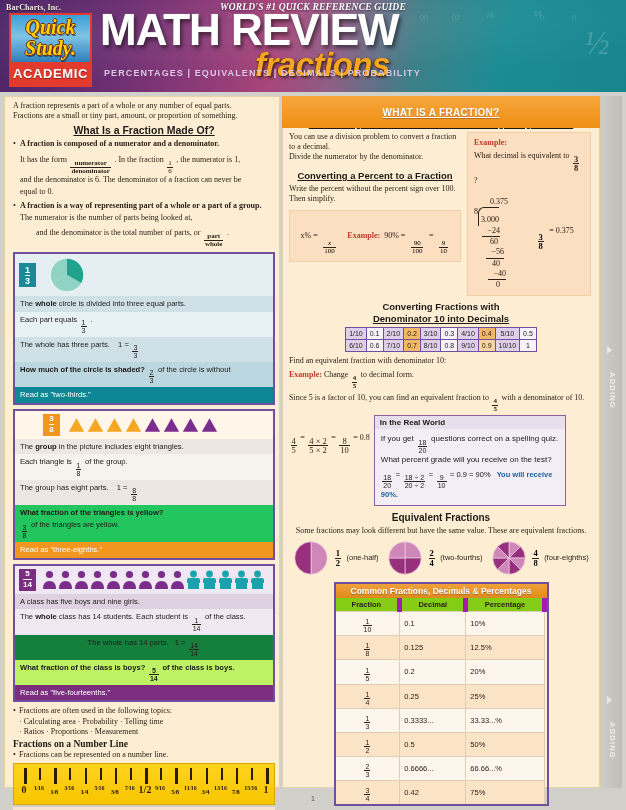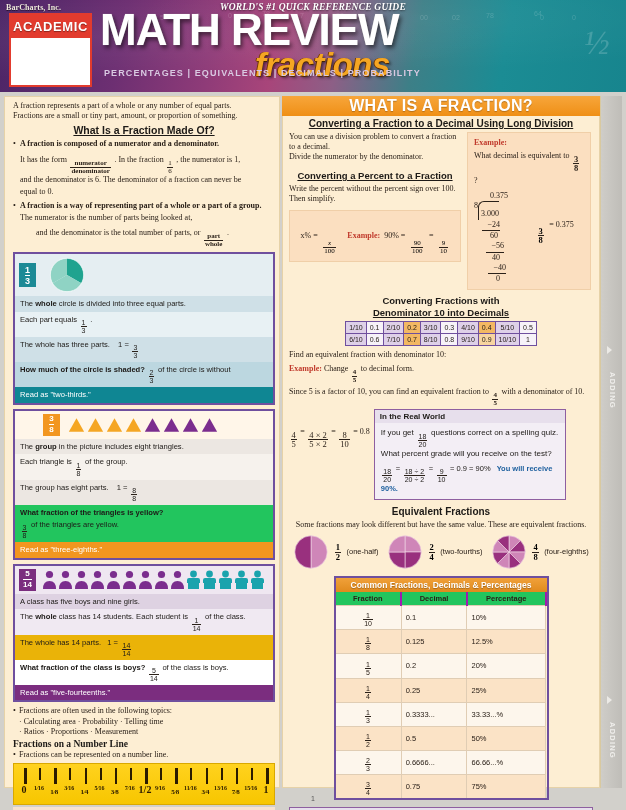--- a/index.html
+++ b/index.html
@@ -102,26 +102,27 @@
     position:absolute; left:-21px; width:64px; text-align:center;
     color:#f0efec; font-family:"Liberation Sans",sans-serif; font-weight:bold;
     font-size:7.5px; letter-spacing:1.2px;
     transform:rotate(90deg); transform-origin:center;
   }
   .tab-arrow{
     position:absolute; left:6px; width:0;height:0;
     border-left:5px solid #eceae6; border-top:4px solid transparent; border-bottom:4px solid transparent;
   }
   .banner{
-    position:absolute; left:282px; top:96px; width:318px; height:20px;
+    position:absolute; left:282px; top:96px; width:318px; height:32px;
     background:linear-gradient(180deg,#f7a63b,#ef8f16);
     color:#fff; font-family:"Liberation Sans",sans-serif; font-weight:bold;
-    font-size:16px; letter-spacing:.3px;
+    font-size:10px; letter-spacing:.3px;
     display:flex; align-items:center; justify-content:center;
     text-shadow:0 1px 1px rgba(0,0,0,.25);
+    text-decoration:underline;
   }
   .txt{ font-family:"Liberation Serif",serif; font-size:8px; color:#2b2119; line-height:1.28; }
   .b{ font-weight:bold; }
   h2.sec{
     font-family:"Liberation Sans",sans-serif; font-size:10.5px; font-weight:bold;
     color:#1d1a17; text-align:center; text-decoration:underline; margin:3px 0 3px;
   }
   h3.sec2{
     font-family:"Liberation Serif",serif; font-size:9.5px; font-weight:bold;
     color:#1d1a17; margin:2px 0 1px;
@@ -155,21 +156,21 @@
   .bx-or .pic{ background:#fff6e9; }
   .bx-or .badge{ background:#f2961f; }
   .bx-or .r1{ background:#ece7e2;} .bx-or .r2{ background:#f6f2ed;}
   .bx-or .r3{ background:#ece7e2;} .bx-or .r4{ background:#22c55e;}
   .bx-or .read{ background:#f2961f;}
   
   .bx-pu{ border-color:#6f4f9e; }
   .bx-pu .pic{ background:#efe7f1; }
   .bx-pu .badge{ background:#7b2d7f; }
   .bx-pu .r1{ background:#ded2e2;} .bx-pu .r2{ background:#f0e9f2;}
-  .bx-pu .r3{ background:#eab308;} .bx-pu .r4{ background:#ffffff;}
+  .bx-pu .r3{ background:#15803d;text-align:center;} .bx-pu .r4{ background:#bef264;font-weight:bold;}
   .bx-pu .read{ background:#7b2d7f;}
   .numline{
     position:relative; height:42px; background:linear-gradient(180deg,#ffd21e,#f7c600);
     border:1px solid #d9a800; margin:3px 0 2px;
   }
   .tick{ position:absolute; top:4px; width:2px; background:#2b1b00; }
   .nlab{ position:absolute; top:22px; font-family:"Liberation Serif",serif; font-weight:bold; color:#2b1b00; transform:translateX(-50%); white-space:nowrap;}
   .divbox{ background:#f7e2cf; padding:5px 6px; margin-top:2px; }
   .red{ color:#c0392b; font-weight:bold; }
   
@@ -178,21 +179,21 @@
   .tbl10{ border-collapse:collapse; margin:0 auto; }
   .tbl10 td{ border:1px solid #6f4f9e; font-family:"Liberation Sans",sans-serif; font-size:7px; text-align:center; padding:2px 3px; color:#231c15;}
   .c-lav{ background:#ded0e8;} .c-wh{ background:#f7f2f8;} .c-or{ background:#f3b863;} .c-ltor{ background:#f7d4a0;}
   .rw{ border:1.5px solid #8e5fa0; background:#f3eef5; }
   .rw .hd{ font-family:"Liberation Sans",sans-serif; font-weight:bold; font-size:8px; color:#1d1a17; background:#e7dfec; padding:2px 5px;}
   .rw .bd{ font-family:"Liberation Sans",sans-serif; font-size:8px; color:#1d1a17; padding:4px 6px; line-height:1.55;}
   .blue{ color:#1c5f9e; font-weight:bold;}
   .cft{ border:2px solid #6f4f9e; width:215px; margin:0 auto; }
   .cft .title{ background:linear-gradient(180deg,#f0a13a,#e08a1d); color:#fff; font-family:"Liberation Sans",sans-serif; font-weight:bold; font-size:8.5px; text-align:center; padding:2px 0; text-shadow:0 1px 1px rgba(0,0,0,.3);}
   .cft table{ border-collapse:collapse; width:100%; }
-  .cft th{ background:#22c55e; font-family:"Liberation Sans",sans-serif; font-size:7.5px; color:#2b2119; padding:2px 15px; border-right:2px solid #a21caf;}
+  .cft th{ background:#84cc16; font-family:"Liberation Sans",sans-serif; font-size:7.5px; color:#2b2119; padding:2px 15px; border-right:5px solid #a21caf;}
   .cft td{ font-family:"Liberation Sans",sans-serif; font-size:7.5px; color:#2b2119; padding:2px 4px; border-top:1px solid #e0cdb4; border-right:1px solid #e0cdb4; height:19px;}
   .cft tr.odd td{ background:#fdf6ec;} .cft tr.even td{ background:#fbe3c6;}
   .pagenum{ position:absolute; left:0; top:795px; width:626px; text-align:center; font-family:"Liberation Sans",sans-serif; font-size:7px; color:#555;}
 </style>
 </head>
 <body>
 
 <div class="page">
 
   <div class="header">
@@ -207,20 +208,24 @@
     <span class="chalk-num" style="left:452px;top:14px">02</span>
     <span class="chalk-num" style="left:486px;top:12px">78</span>
     <span class="chalk-num" style="left:540px;top:14px">0</span>
     <span class="chalk-num" style="left:572px;top:14px">0</span>
     <span class="chalk-num" style="left:534px;top:10px">64</span>
     <span class="chalk-big" style="left:584px;top:24px">½</span>
 
     <div class="barcharts">BarCharts, Inc.</div>
 
     <div class="qs-logo">
+      <div class="qs-top">
+        <span class="qs-word w1">Quick</span>
+        <span class="qs-word w2">Study.</span>
+      </div>
       <div class="qs-bottom">ACADEMIC</div>
     </div>
 
     <div class="worlds">WORLD'S #1 QUICK REFERENCE GUIDE</div>
     <div class="title-main">MATH REVIEW</div>
     <div class="title-sub">fractions</div>
     <div class="title-tags">PERCENTAGES | EQUIVALENTS | DECIMALS | PROBABILITY</div>
   </div>
 
   <div class="tabstrip">
@@ -571,21 +576,21 @@
         <div class="tan" style="width:124px;padding:5px 6px">
           <div class="txt red b">Example:</div>
           <div class="txt" style="line-height:1.9">
             <span>What decimal is equivalent to</span>
             <span class="fr bigf">
               <span class="n b">3</span>
               <span class="d b">8</span>
             </span>
             <span>?</span>
           </div>
-          <div style="display:flex;margin-top:3px">
+          <div style="display:flex;margin-top:9px">
             <div style="width:62px">
               <div class="txt" style="margin-left:16px;border-bottom:0">0.375</div>
               <div style="display:flex;align-items:flex-start">
                 <span class="txt">8</span>
                 <span style="border-left:1px solid #2b2119;border-top:1px solid #2b2119;padding-left:2px;border-top-left-radius:6px">
                   <span class="txt">3.000</span>
                 </span>
               </div>
               <div class="txt" style="margin-left:8px;border-bottom:1px solid #2b2119;width:18px;text-align:right">−24</div>
               <div class="txt" style="margin-left:16px">60</div>
@@ -821,21 +826,21 @@
                     <span class="d">3</span>
                   </span></td>
                 <td>0.6666...</td>
                 <td>66.66...%</td>
               </tr>
               <tr class="even">
                 <td style="text-align: center;"><span class="fr">
                     <span class="n">3</span>
                     <span class="d">4</span>
                   </span></td>
-                <td>0.75</td>
+                <td>0.42</td>
                 <td>75%</td>
               </tr>
             </tbody>
         </table>
       </div>
 
       <div class="rw" style="margin-top:7px;position:relative">
         <div class="hd">In the Real World</div>
 
       </div>

